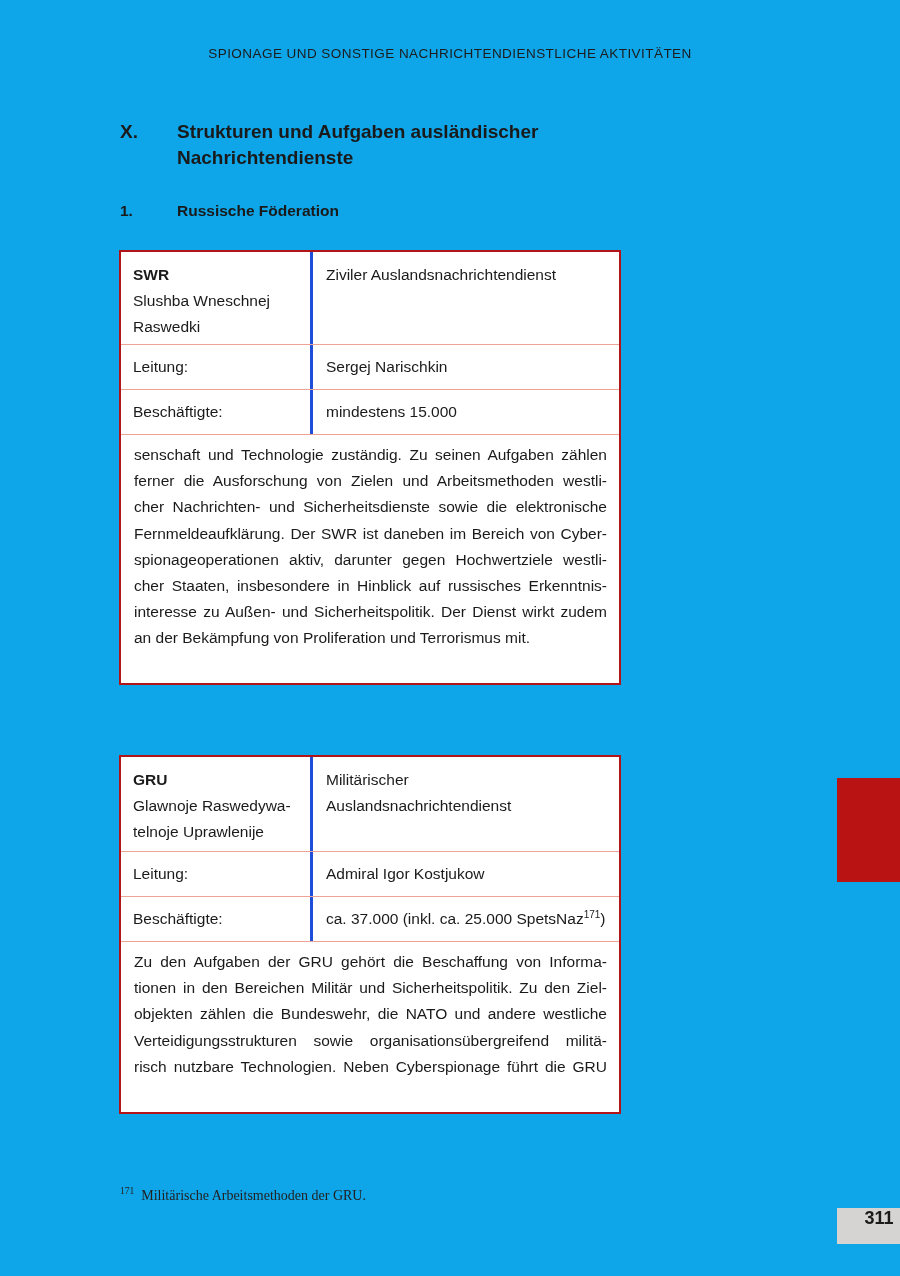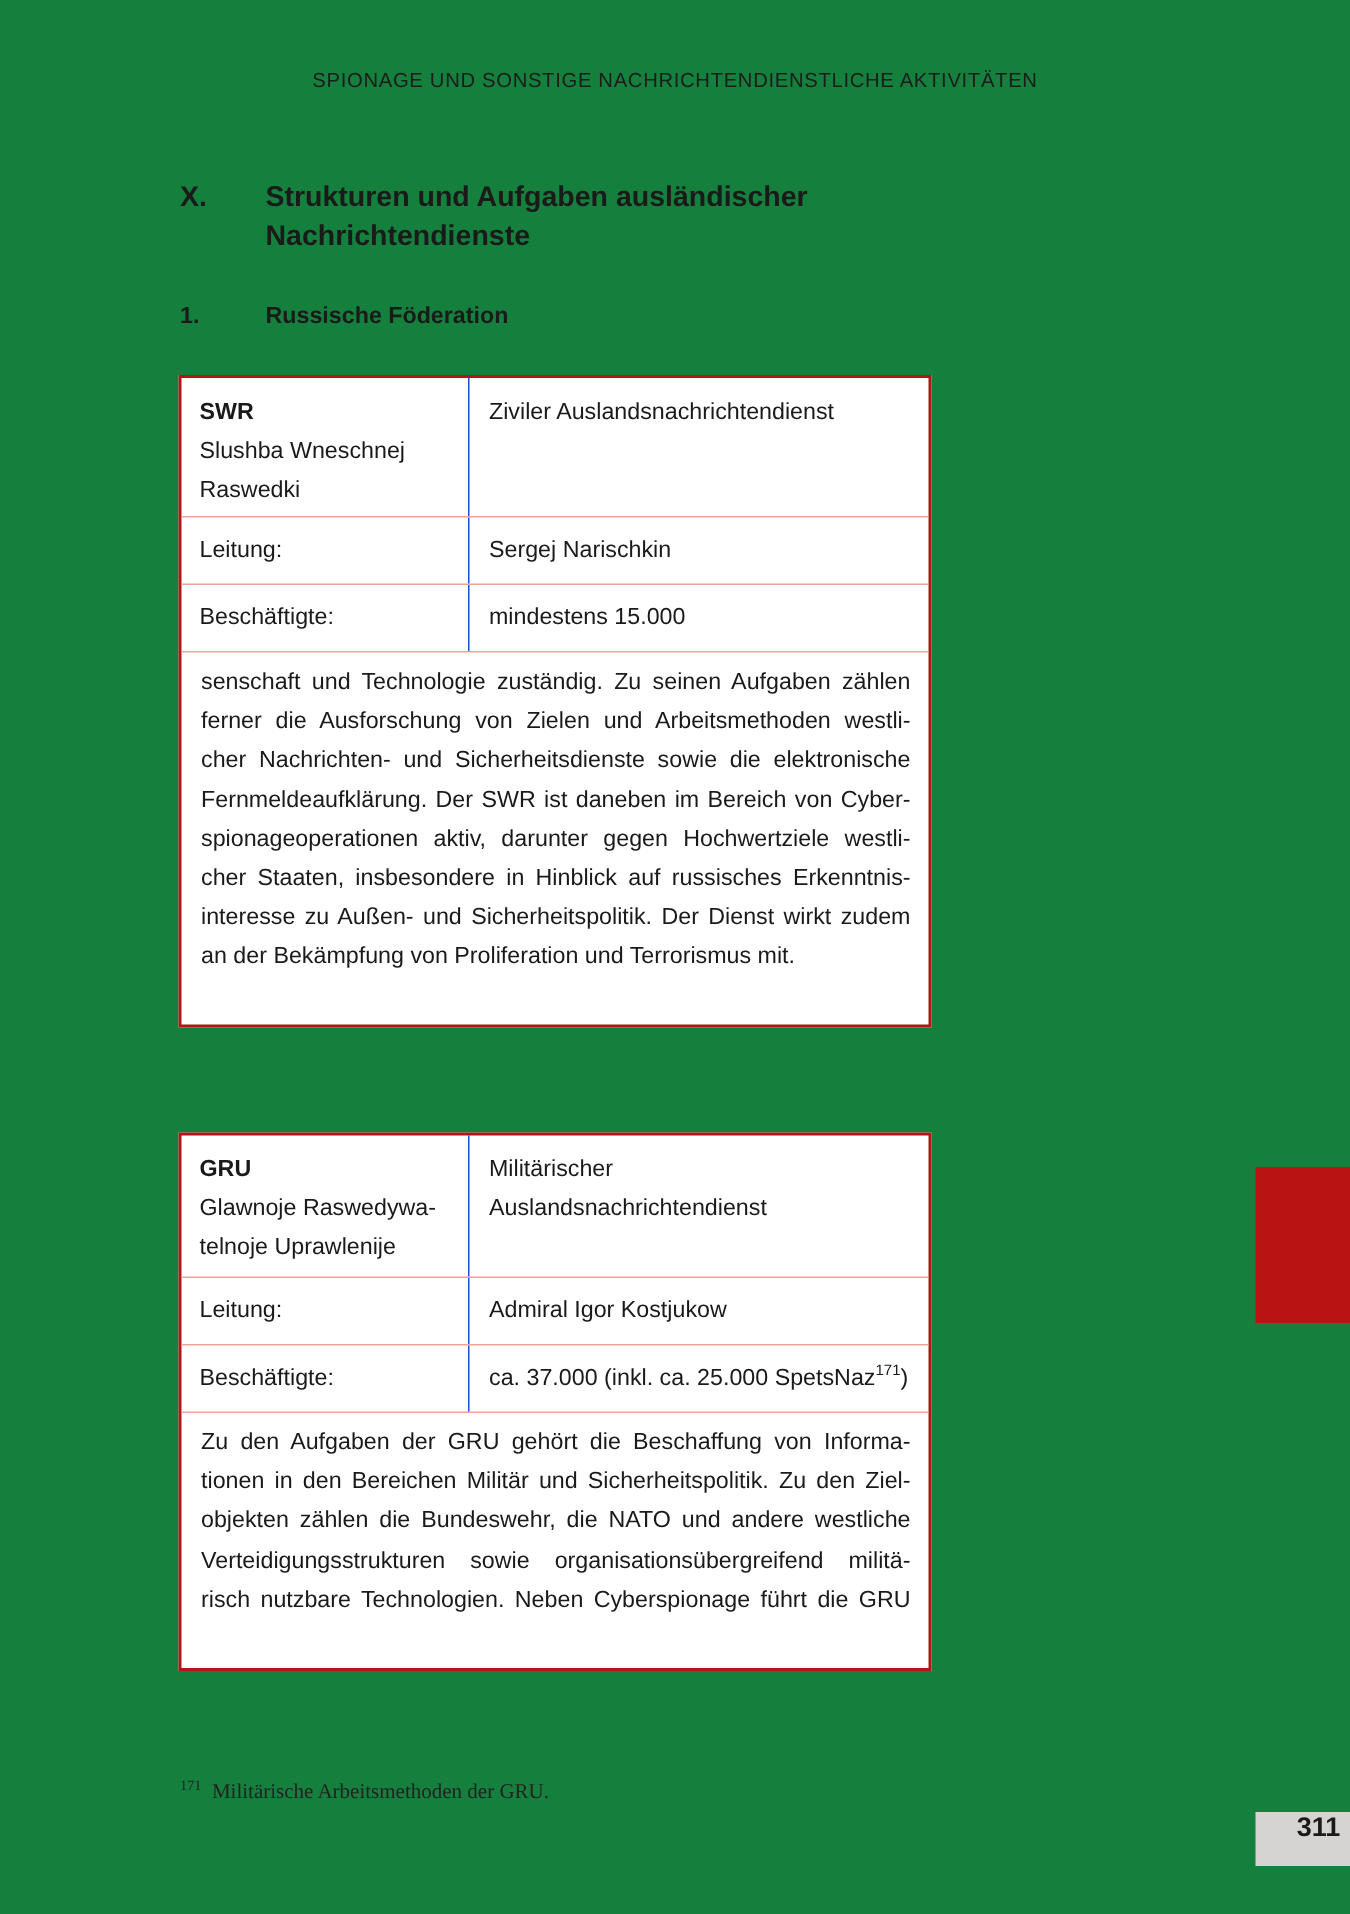--- a/index.html
+++ b/index.html
@@ -1,21 +1,21 @@
 <!DOCTYPE html>
 <html><head>
 <meta charset="utf-8">
 <style>
   * { margin: 0; padding: 0; box-sizing: border-box; }
   html, body { background: #ffffff; }
   .page {
     position: relative;
     width: 900px;
     height: 1276px;
-    background: #15803d;
+    background: #0ea5e9;
     font-family: "Liberation Sans", "DejaVu Sans", sans-serif;
     color: #1a1a1a;
     overflow: hidden;
   }
 
   
   .running-header {
     position: absolute;
     top: 46px; left: 0; width: 900px;
     text-align: center;
@@ -55,21 +55,21 @@
     background: #ffffff;
     font-size: 15.5px;
   }
   .t-swr { top: 250px; height: 435px; }
   .t-gru { top: 755px; height: 359px; }
 
   .trow { display: flex; border-bottom: 1px solid #eda496; }
   .trow:last-child { border-bottom: none; }
   .tcell-l {
     flex: 0 0 192px;
-    border-right: 1px solid #1d4ed8;
+    border-right: 3px solid #1d4ed8;
     padding: 10px 10px 8px 12px;
     line-height: 26px;
   }
   .tcell-r {
     flex: 1 1 auto;
     padding: 10px 12px 8px 13px;
     line-height: 26px;
   }
   .row-head { height: 93px; }
   .t-gru .row-head { height: 95px; }

